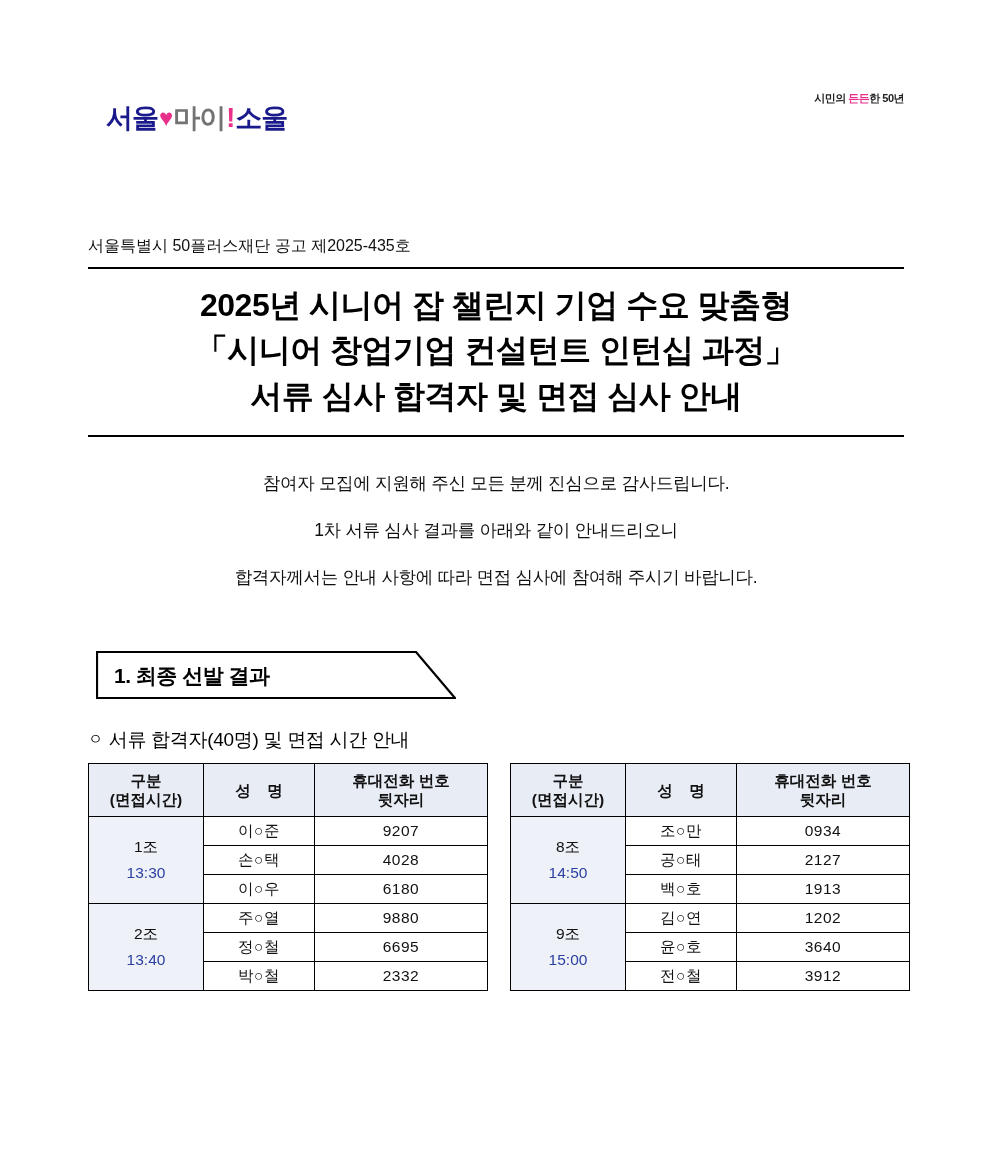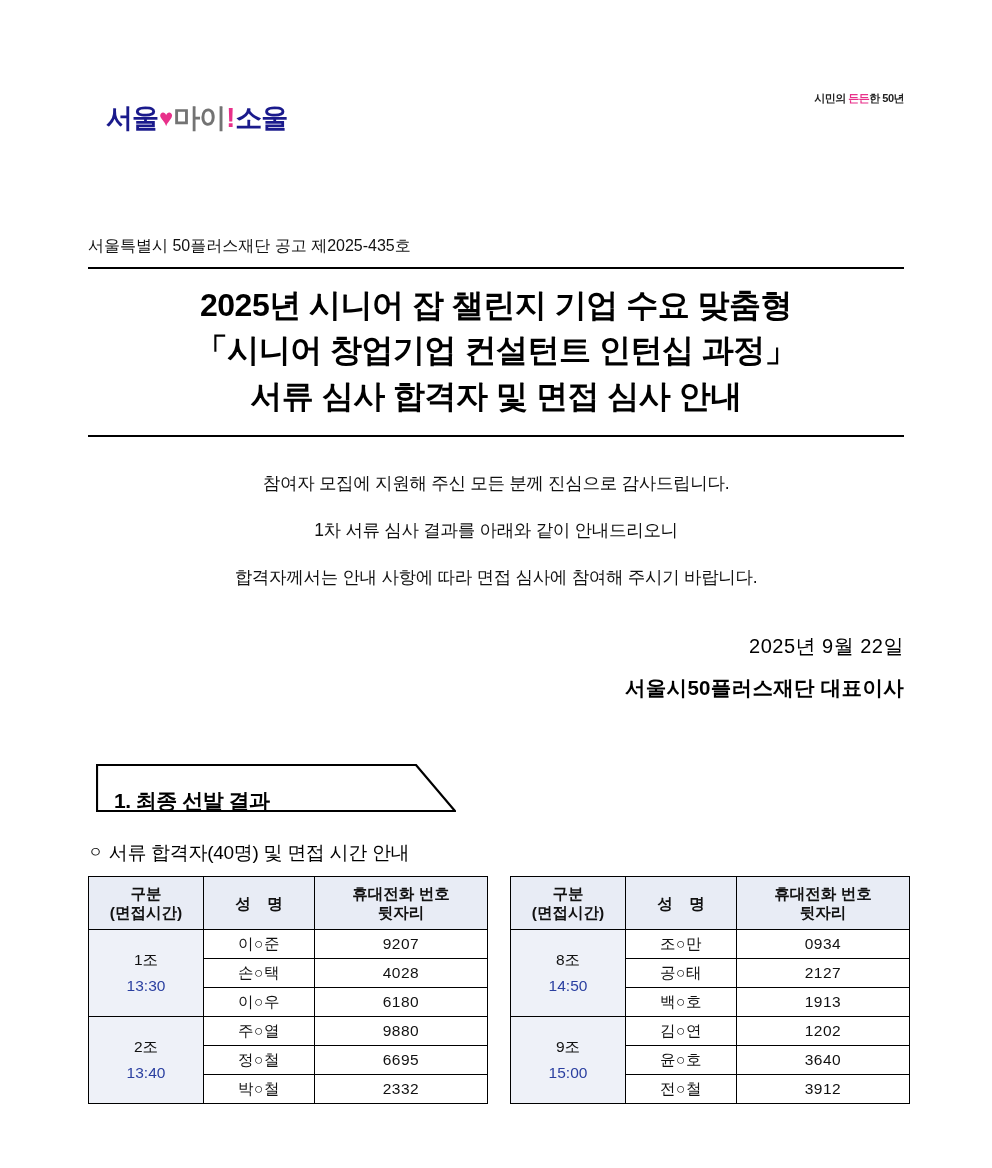--- a/index.html
+++ b/index.html
@@ -133,21 +133,21 @@
   .section-head .flag {
     position: absolute;
     left: 0;
     top: 0;
     width: 360px;
     height: 48px;
   }
   .section-head .flag-label {
     position: absolute;
     left: 18px;
-    top: 23px;
+    top: 11px;
     font-size: 21px;
     font-weight: bold;
     letter-spacing: -0.5px;
     color: #000;
   }
 
   
   .sub-head {
     margin: 28px 0 10px 88px;
     font-size: 19px;
@@ -228,24 +228,20 @@
     <div class="line">「시니어 창업기업 컨설턴트 인턴십 과정」</div>
     <div class="line">서류 심사 합격자 및 면접 심사 안내</div>
   </div>
 
   <div class="intro">
     <p>참여자 모집에 지원해 주신 모든 분께 진심으로 감사드립니다.</p>
     <p>1차 서류 심사 결과를 아래와 같이 안내드리오니</p>
     <p>합격자께서는 안내 사항에 따라 면접 심사에 참여해 주시기 바랍니다.</p>
   </div>
 
-  <div class="signature">
-    <div class="date">2025년  9월  22일</div>
-    <div class="org">서울시50플러스재단 대표이사</div>
-  </div>
 
   <div class="section-head">
     <svg class="flag" viewBox="0 0 360 48" preserveAspectRatio="none">
       <path d="M1,1 L320,1 L359,47 L1,47 Z" fill="none" stroke="#000000" stroke-width="2.2"></path>
     </svg>
     <div class="flag-label">1. 최종 선발 결과</div>
   </div>
 
   <div class="sub-head">
     <span class="circle-marker">ㅇ</span><span>서류 합격자(40명) 및 면접 시간 안내</span>

